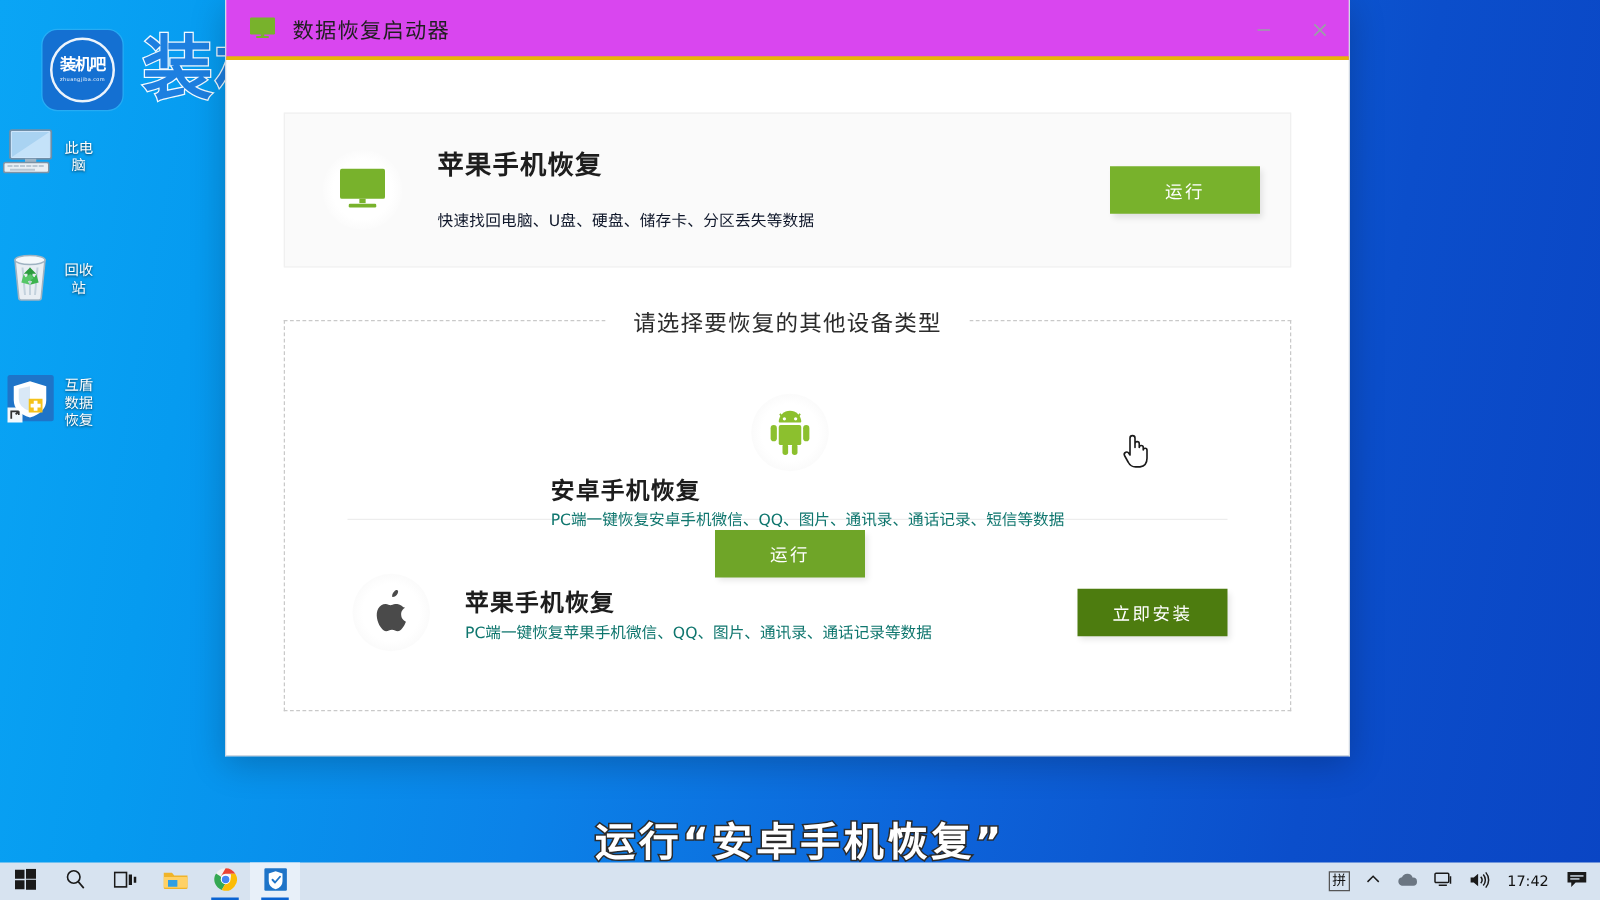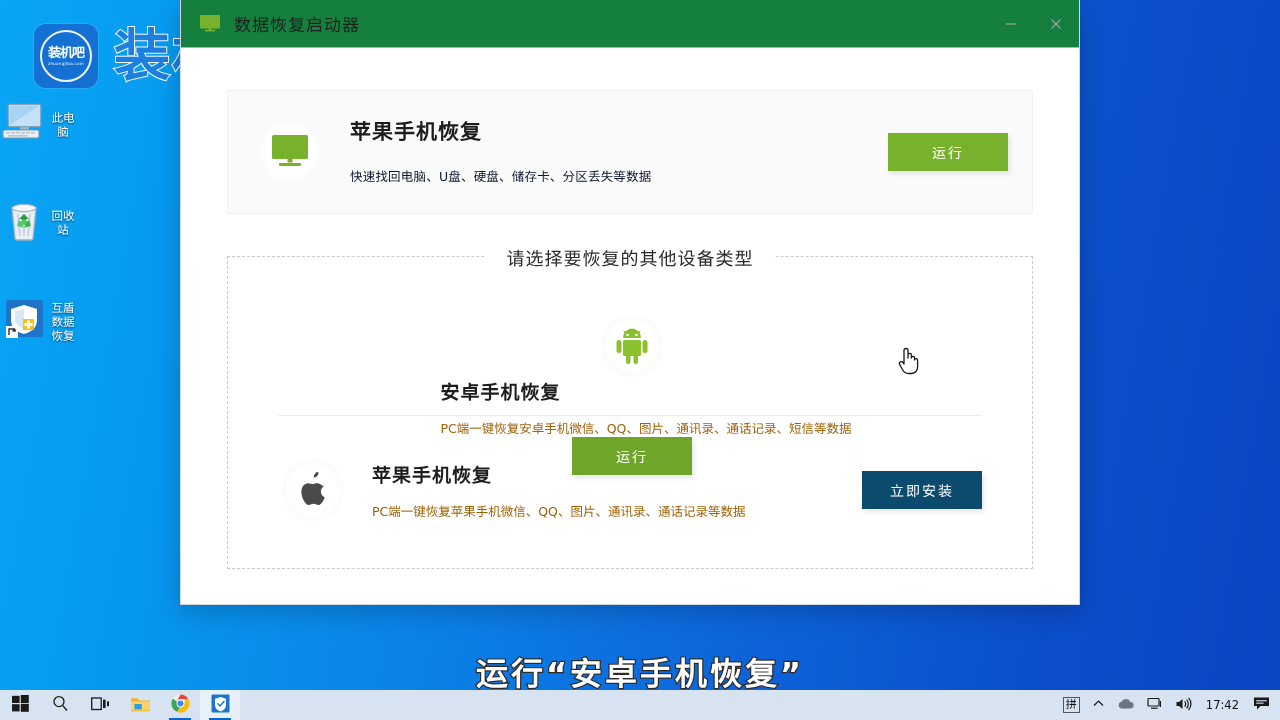--- a/index.html
+++ b/index.html
@@ -66,24 +66,24 @@
     position: absolute; left: 180px; top: 0px;
     width: 900px; height: 605px;
     background: #ffffff;
     border: 1px solid #cfd8e3;
     border-top: none;
     box-shadow: 0 6px 26px rgba(0,0,0,.22);
     display: flex; flex-direction: column;
   }
   #titlebar {
     height: 48px; flex: none;
-    border-bottom: 1px solid #eab308;
+    border-bottom: 3px solid #eab308;
     display: flex; align-items: center;
     padding-left: 18px;
-    background: #15803d;
+    background: #d946ef;
     position: relative;
   }
   #titlebar .tb-icon { width: 22px; height: 20px; margin-right: 13px; flex:none; }
   #titlebar .tb-title {
     font-size: 17px; color: #1f1f1f; font-weight: 500; letter-spacing: 1px;
   }
   .win-btns { position: absolute; right: 0; top: 0; height: 48px; display: flex; }
   .win-btn {
     width: 44px; height: 48px; display:flex; align-items:center; justify-content:center;
     color: #9aa0a6; font-size: 16px; line-height: 1;
@@ -120,21 +120,21 @@
     display:flex; align-items:center; justify-content:center;
   }
   .btn-green {
     width: 120px; height: 38px; font-size: 14px;
     background: #78b22c;
     box-shadow: 2px 3px 5px rgba(0,0,0,.10);
   }
   .btn-green.hovered { background: #6fa528; }
   .btn-blue {
     width: 120px; height: 38px; font-size: 14px;
-    background: #0c4a6e;
+    background: #4d7c0f;
     box-shadow: 2px 3px 5px rgba(0,0,0,.10);
   }
 
   
   #other-panel {
     position: relative;
     margin-top: 42px;
     border: 1px dashed #c9c9c9;
     height: 313px;
     padding: 0 50px;
@@ -148,21 +148,21 @@
   .dev-row {
     display: flex; align-items: center; height: 100px;
     padding: 0 0 0 4px;
   }
   .dev-row .circ-icon { width: 62px; height: 62px; }
   #android-row { margin-top: 58px; flex-direction: column; }
   .row-div { height: 1px; background: #ededed; margin: 0 0 0 0; }
   #apple-row { margin-top: 24px; }
   .dev-texts { margin-left: 28px; flex: 1; }
   .dev-title { font-size: 19px; font-weight: 700; color: #1d1d1d; letter-spacing: 1px; }
-  .dev-sub { margin-top: 14px; font-size: 12.5px; color: #a16207; }
+  .dev-sub { margin-top: 1px; font-size: 12.5px; color: #0f766e; }
 
   
   #cursor { position: absolute; left: 896px; top: 344px; pointer-events: none; z-index: 40; }
 
   
   #caption {
     position: absolute; left: 0; right: 0; top: 648px;
     text-align: center;
     font-size: 32px; font-weight: 700; letter-spacing: 3px;
     color: #ffffff;

